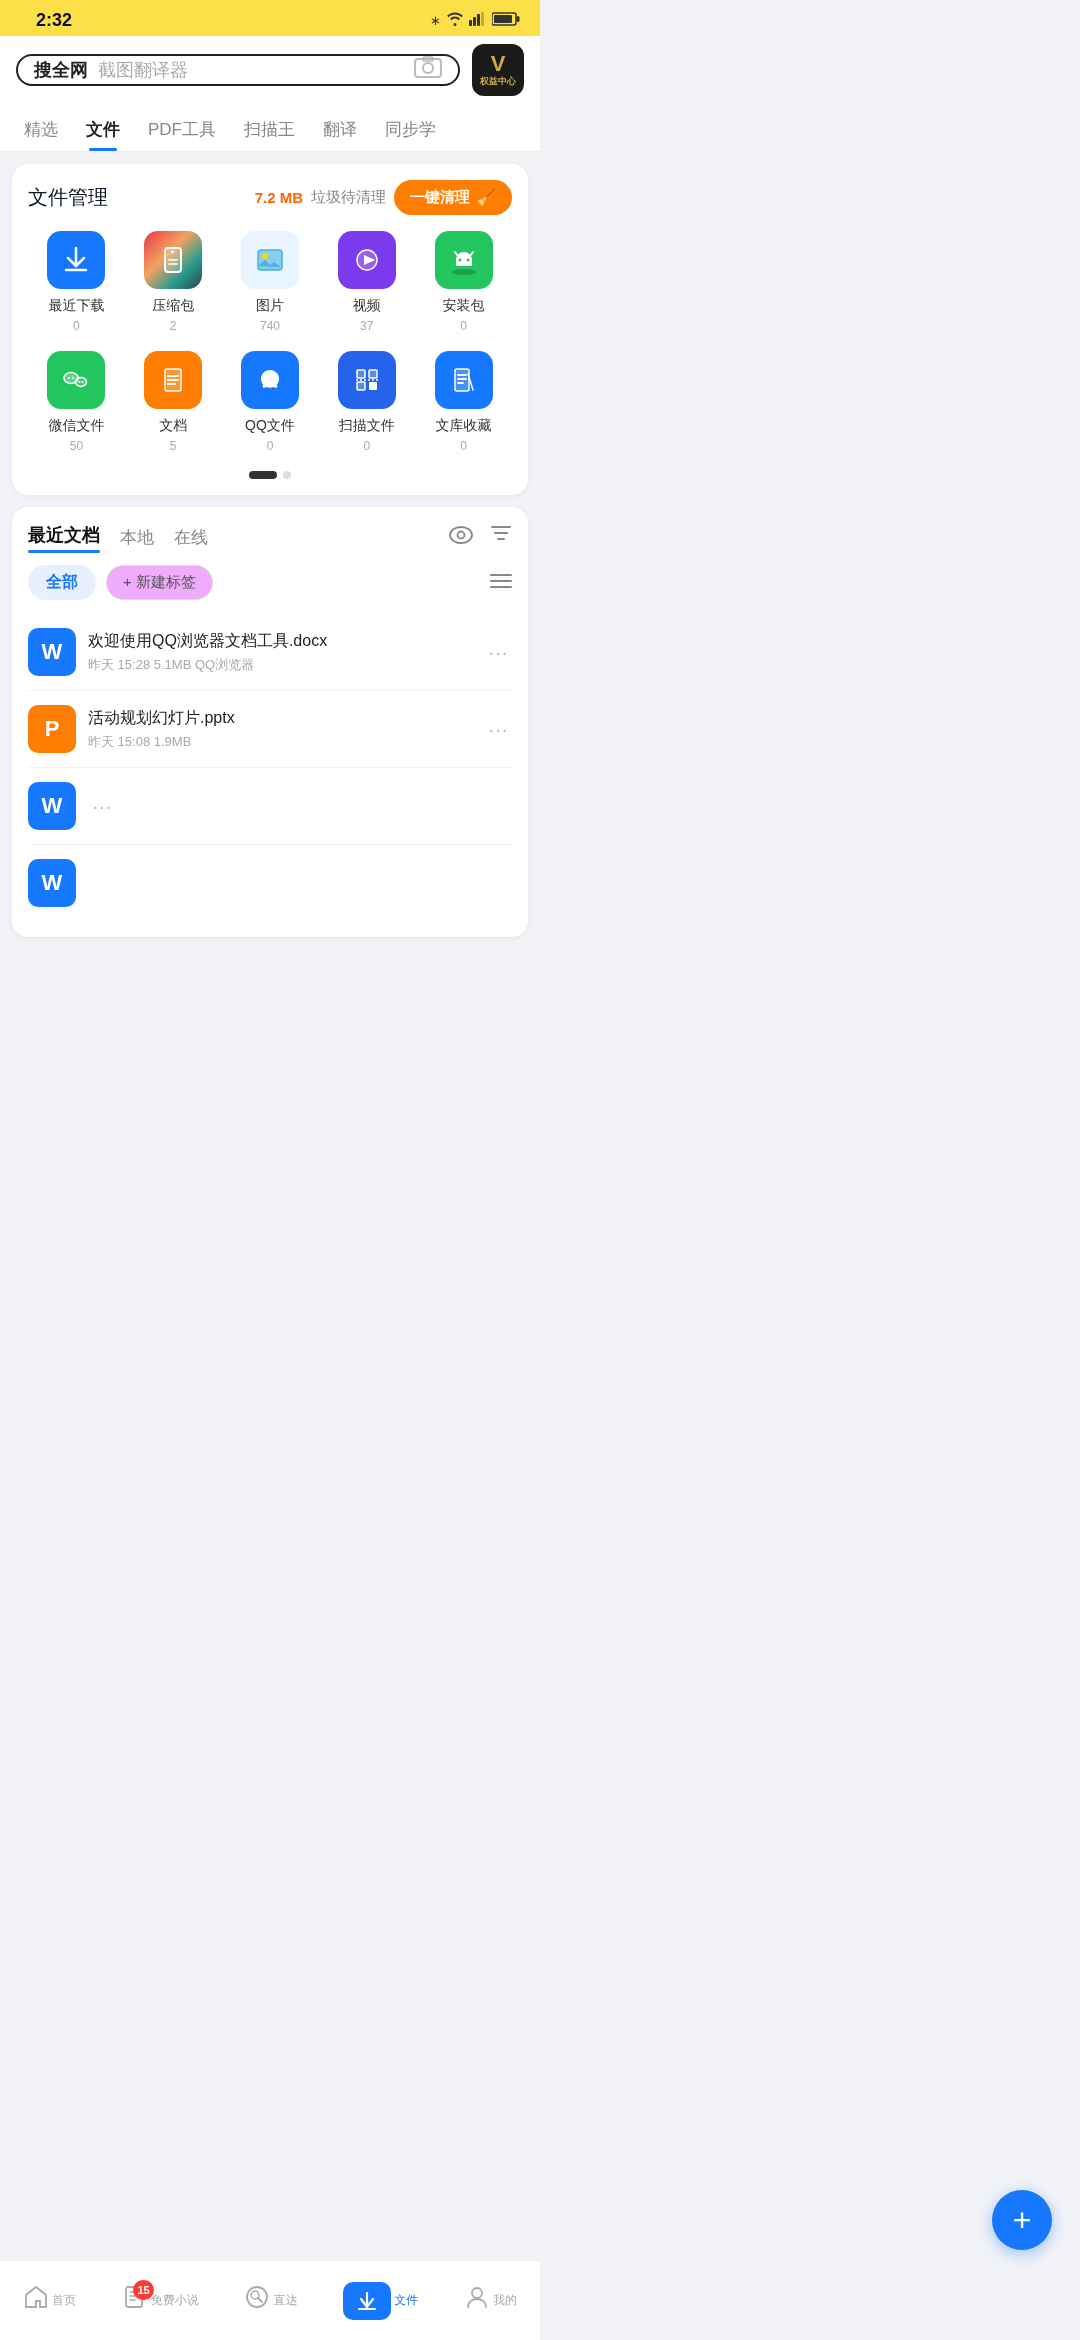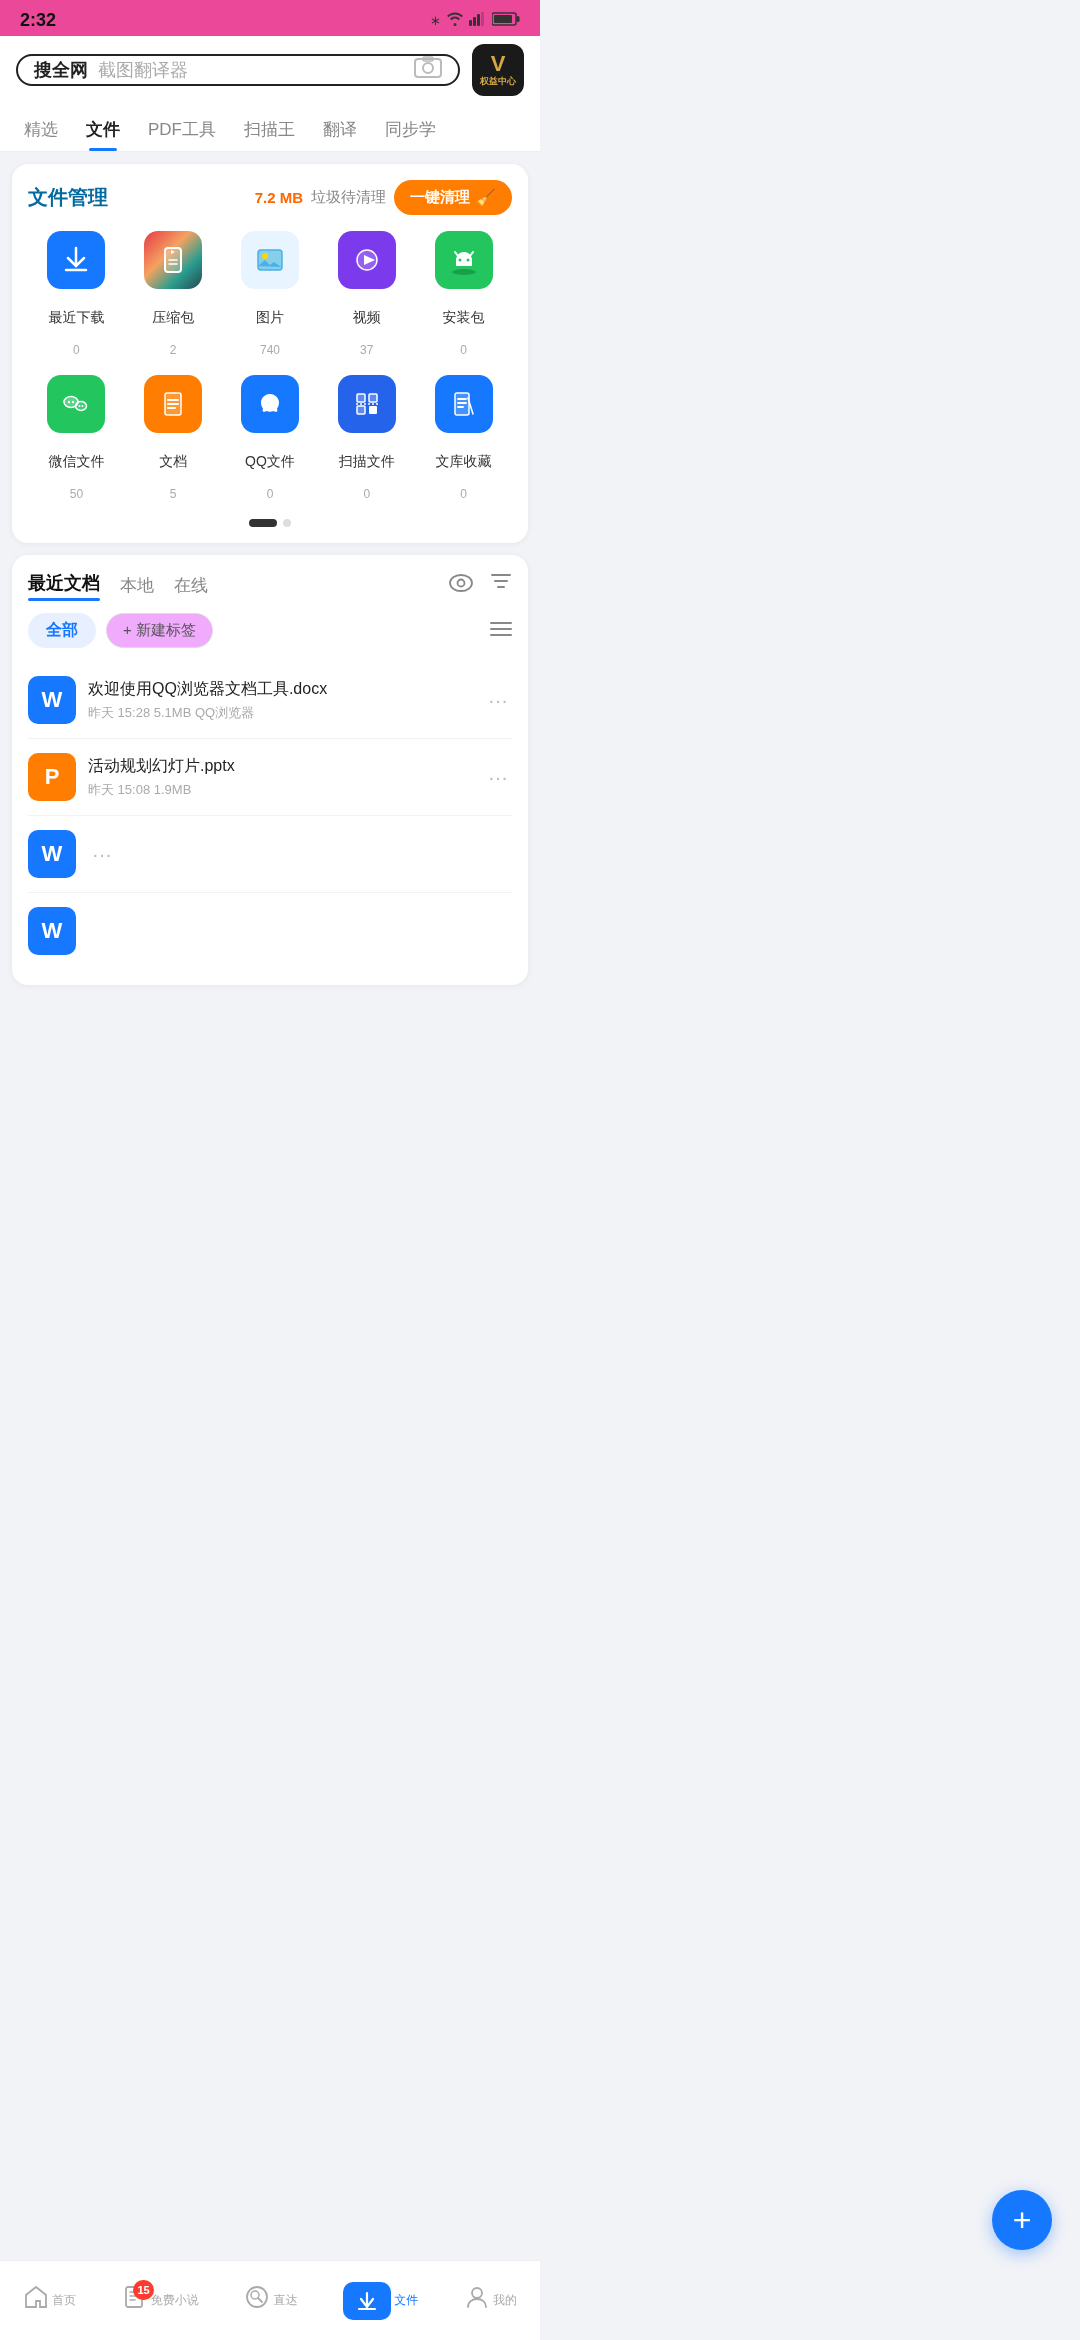--- a/index.html
+++ b/index.html
@@ -10,25 +10,25 @@
       background: #f2f3f7;
       font-family: -apple-system, "PingFang SC", "Microsoft YaHei", sans-serif;
       font-size: 14px;
       color: #222;
       position: relative;
       overflow-x: hidden;
     }
 
     
     .status-bar {
-      background: #ec4899;
+      background: #fde047;
       display: flex;
       justify-content: space-between;
       align-items: center;
-      padding: 8px 20px 4px 20px;
+      padding: 8px 20px 4px 36px;
       height: 36px;
       text-align: right;
     }
     .status-time {
       font-size: 18px;
       font-weight: 600;
       color: #111;
     }
     .status-icons {
       display: flex;
@@ -133,22 +133,22 @@
     }
 
     .card-header {
       display: flex;
       align-items: center;
       justify-content: space-between;
       margin-bottom: 16px;
     }
     .card-title {
       font-size: 20px;
-      font-weight: 700;
-      color: #0369a1;
+      font-weight: 400;
+      color: #0f172a;
     }
     .card-header-right {
       display: flex;
       align-items: center;
       gap: 8px;
     }
     .junk-size {
       font-size: 15px;
       color: #ff6600;
       font-weight: 700;
@@ -175,21 +175,21 @@
     
     .file-grid {
       display: flex;
       justify-content: space-around;
       margin-bottom: 18px;
     }
     .file-item {
       display: flex;
       flex-direction: column;
       align-items: center;
-      gap: 16px;
+      gap: 4px;
       cursor: pointer;
     }
     .file-icon-wrap {
       width: 58px;
       height: 58px;
       border-radius: 14px;
       display: flex;
       align-items: center;
       justify-content: center;
       margin-bottom: 4px;

